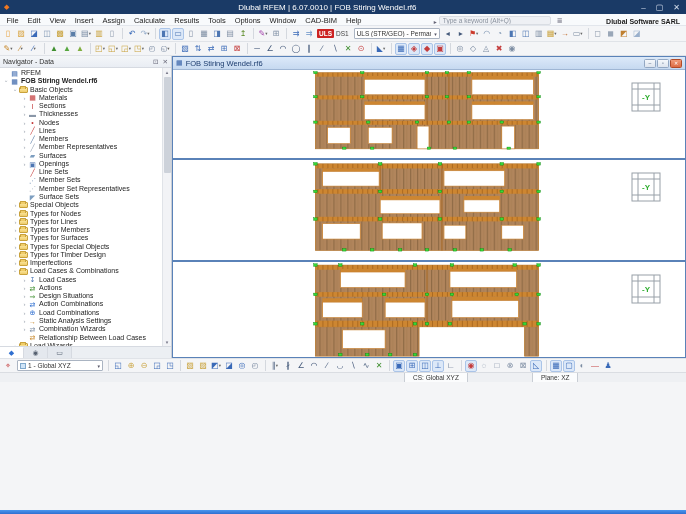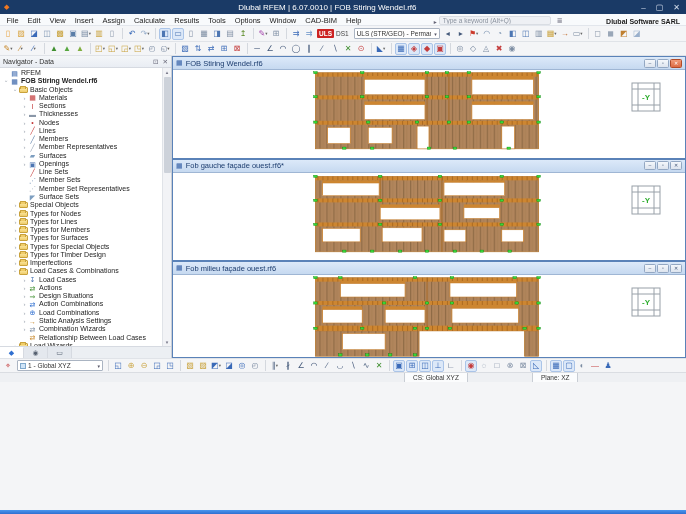--- a/index.html
+++ b/index.html
@@ -713,29 +713,20 @@
                 <line x1="23" y1="1" x2="23" y2="29"></line>
               <line x1="1" y1="7" x2="29" y2="7"></line>
                 <line x1="1" y1="23" x2="29" y2="23"></line>
             </g>
             <text x="11" y="18">-Y</text>
           </svg>
         </div>
       </div>
 
       <div class="mdiwin w2">
-        <div class="wtitle">
-          <span class="wicon">▦</span>
-          <span>Fob gauche façade ouest.rf6*</span>
-          <span class="wbtns">
-            <span class="wbtn">–</span>
-            <span class="wbtn">▫</span>
-            <span class="wbtn">✕</span>
-          </span>
-        </div>
         <div class="wcanvas">
           <svg class="wall" viewBox="0 0 514 131" preserveAspectRatio="none">
             <rect x="143" y="5" width="224" height="113" fill="url(#studs)" stroke="#b5762c" stroke-width="0.8"></rect>
             <rect x="143" y="5" width="224" height="6" fill="url(#planks)"></rect>
             <rect x="143" y="38" width="224" height="6" fill="url(#planks)"></rect>
             <rect x="143" y="74" width="224" height="6" fill="url(#planks)"></rect>
             <line x1="208" y1="5" x2="208" y2="44" stroke="#a8671f" stroke-width="1"></line>
             <line x1="270" y1="5" x2="270" y2="118" stroke="#a8671f" stroke-width="1"></line>
             <rect x="150" y="11" width="57" height="4" fill="#cd8631"></rect>
             <rect x="272" y="11" width="61" height="3" fill="#cd8631"></rect>
@@ -781,29 +772,20 @@
                 <line x1="23" y1="1" x2="23" y2="29"></line>
               <line x1="1" y1="7" x2="29" y2="7"></line>
                 <line x1="1" y1="23" x2="29" y2="23"></line>
             </g>
             <text x="11" y="18">-Y</text>
           </svg>
         </div>
       </div>
 
       <div class="mdiwin w3">
-        <div class="wtitle">
-          <span class="wicon">▦</span>
-          <span>Fob milieu façade ouest.rf6</span>
-          <span class="wbtns">
-            <span class="wbtn">–</span>
-            <span class="wbtn">▫</span>
-            <span class="wbtn">✕</span>
-          </span>
-        </div>
         <div class="wcanvas">
           <svg class="wall" viewBox="0 0 514 123" preserveAspectRatio="none">
             <rect x="143" y="4" width="224" height="80" fill="url(#studs)" stroke="#b5762c" stroke-width="0.8"></rect>
             <rect x="143" y="84" width="104" height="38" fill="url(#studs)" stroke="#b5762c" stroke-width="0.8"></rect>
             <rect x="353" y="84" width="14" height="38" fill="url(#studs)" stroke="#b5762c" stroke-width="0.8"></rect>
             <rect x="143" y="4" width="224" height="6" fill="url(#planks)"></rect>
             <rect x="143" y="39" width="224" height="6" fill="url(#planks)"></rect>
             <rect x="143" y="76" width="224" height="8" fill="url(#planks)"></rect>
             <line x1="255" y1="4" x2="255" y2="84" stroke="#a8671f" stroke-width="1"></line>
             <rect x="168" y="9" width="65" height="4" fill="#cd8631"></rect>

